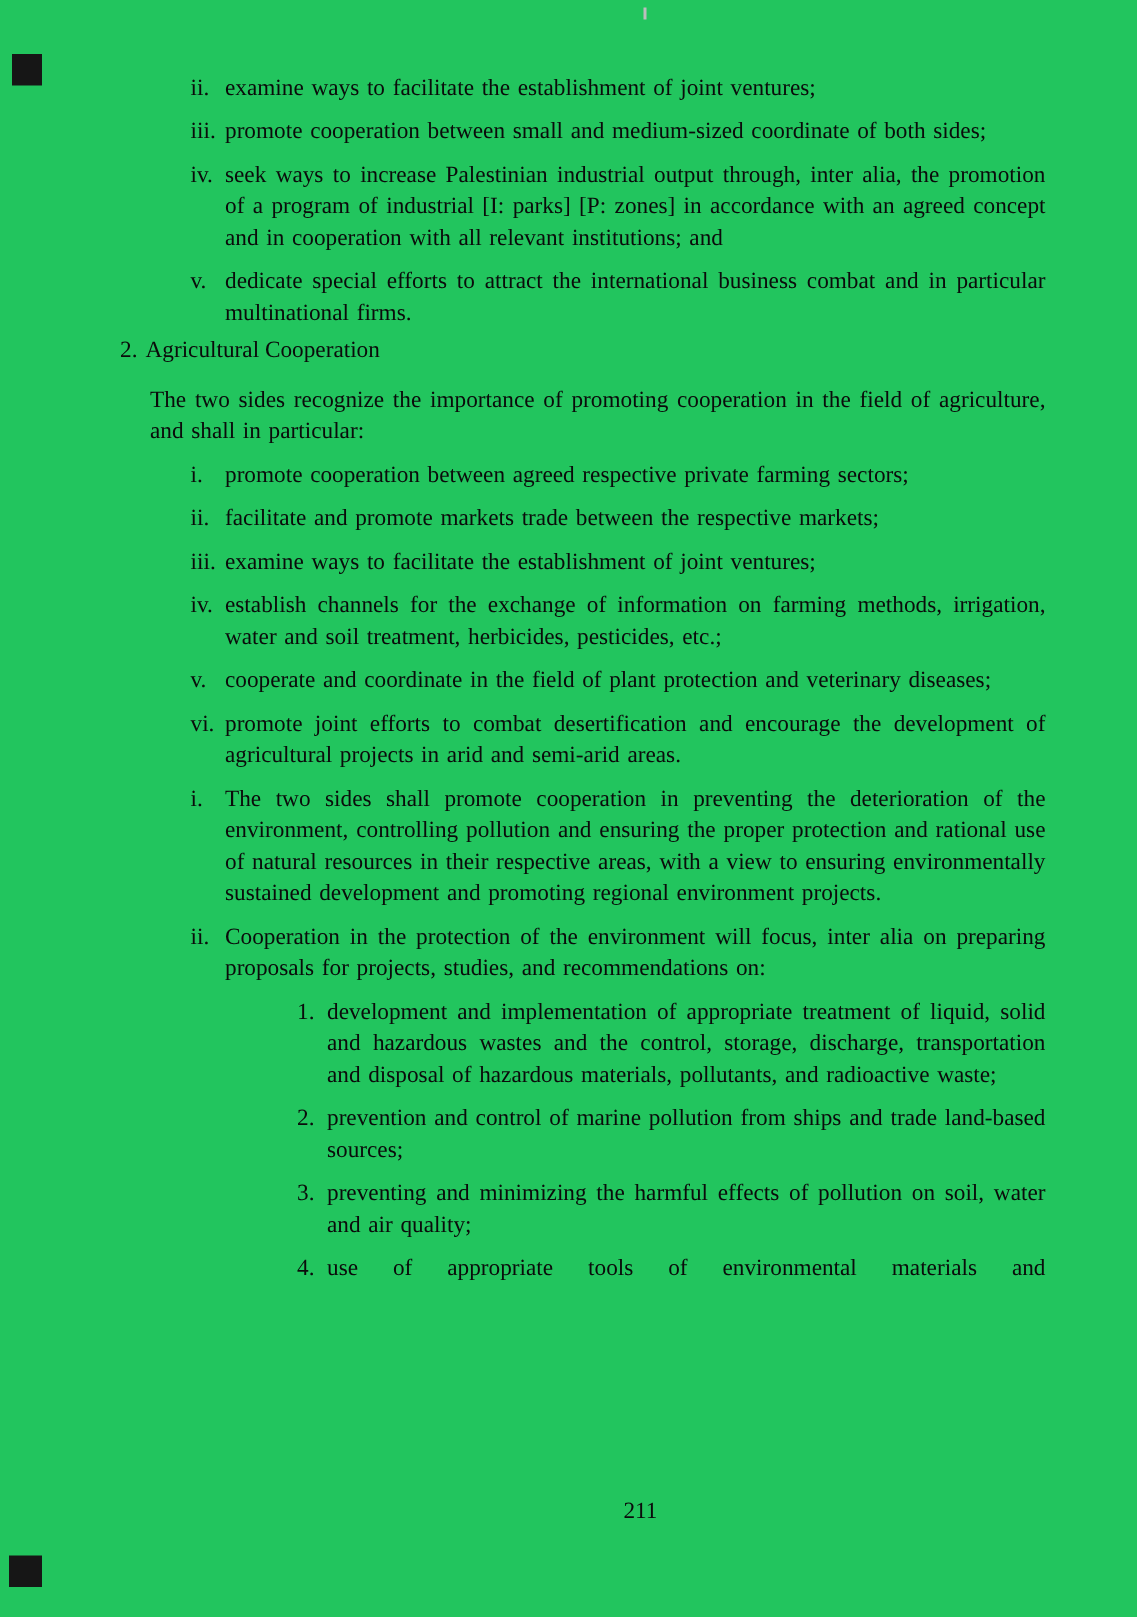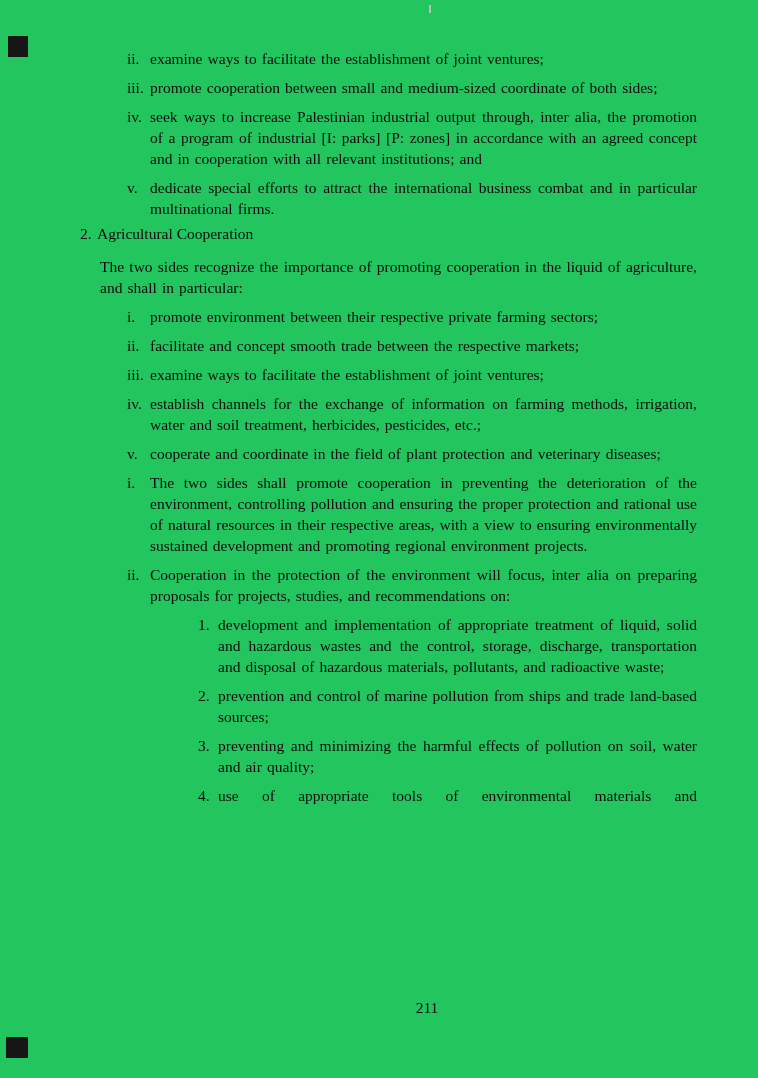--- a/index.html
+++ b/index.html
@@ -93,42 +93,46 @@
       <div class="li">
         <span class="mk">v.</span>
         <div class="tx">dedicate special efforts to attract the international business combat and in particular multinational firms.</div>
       </div>
     </div>
 
     <div class="sec-heading">
       <span class="sec-num">2.</span><span class="sec-title">Agricultural Cooperation</span>
     </div>
 
-    <p class="para">The two sides recognize the importance of promoting cooperation in the liquid of agriculture, and shall in particular:</p>
+    <p class="para">The two sides recognize the importance of promoting cooperation in the field of agriculture, and shall in particular:</p>
 
     <div class="rlist">
       <div class="li">
         <span class="mk">i.</span>
-        <div class="tx">promote environment between their respective private farming sectors;</div>
+        <div class="tx">promote cooperation between agreed respective private farming sectors;</div>
       </div>
       <div class="li">
         <span class="mk">ii.</span>
-        <div class="tx">facilitate and concept smooth trade between the respective markets;</div>
+        <div class="tx">facilitate and promote markets trade between the respective markets;</div>
       </div>
       <div class="li">
         <span class="mk">iii.</span>
         <div class="tx">examine ways to facilitate the establishment of joint ventures;</div>
       </div>
       <div class="li">
         <span class="mk">iv.</span>
         <div class="tx">establish channels for the exchange of information on farming methods, irrigation, water and soil treatment, herbicides, pesticides, etc.;</div>
       </div>
       <div class="li">
         <span class="mk">v.</span>
         <div class="tx">cooperate and coordinate in the field of plant protection and veterinary diseases;</div>
+      </div>
+      <div class="li">
+        <span class="mk">vi.</span>
+        <div class="tx">promote joint efforts to combat desertification and encourage the development of agricultural projects in arid and semi-arid areas.</div>
       </div>
     </div>
 
 
     <div class="rlist">
       <div class="li">
         <span class="mk">i.</span>
         <div class="tx">The two sides shall promote cooperation in preventing the deterioration of the environment, controlling pollution and ensuring the proper protection and rational use of natural resources in their respective areas, with a view to ensuring environmentally sustained development and promoting regional environment projects.</div>
       </div>
       <div class="li">

